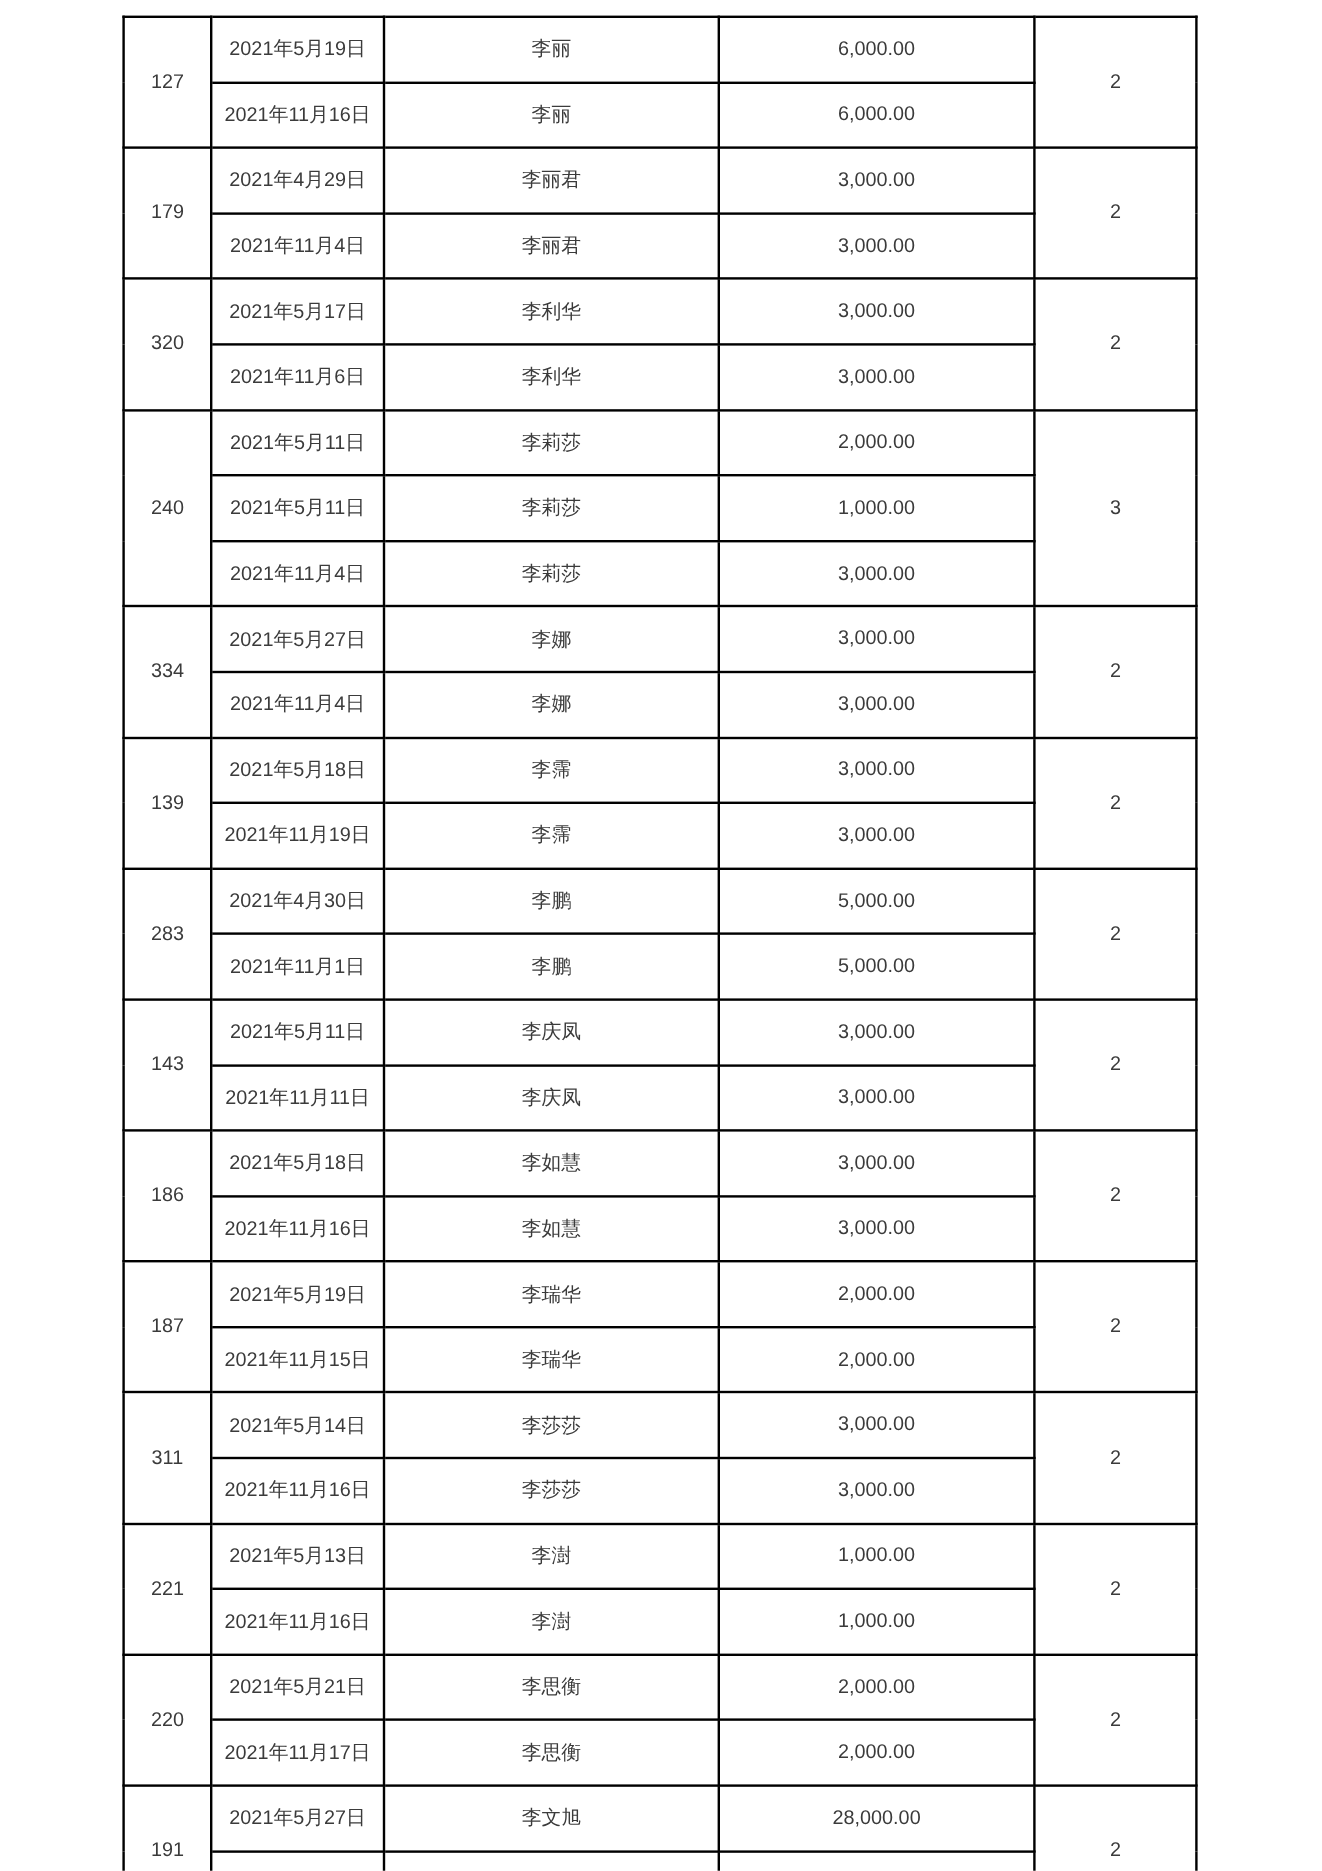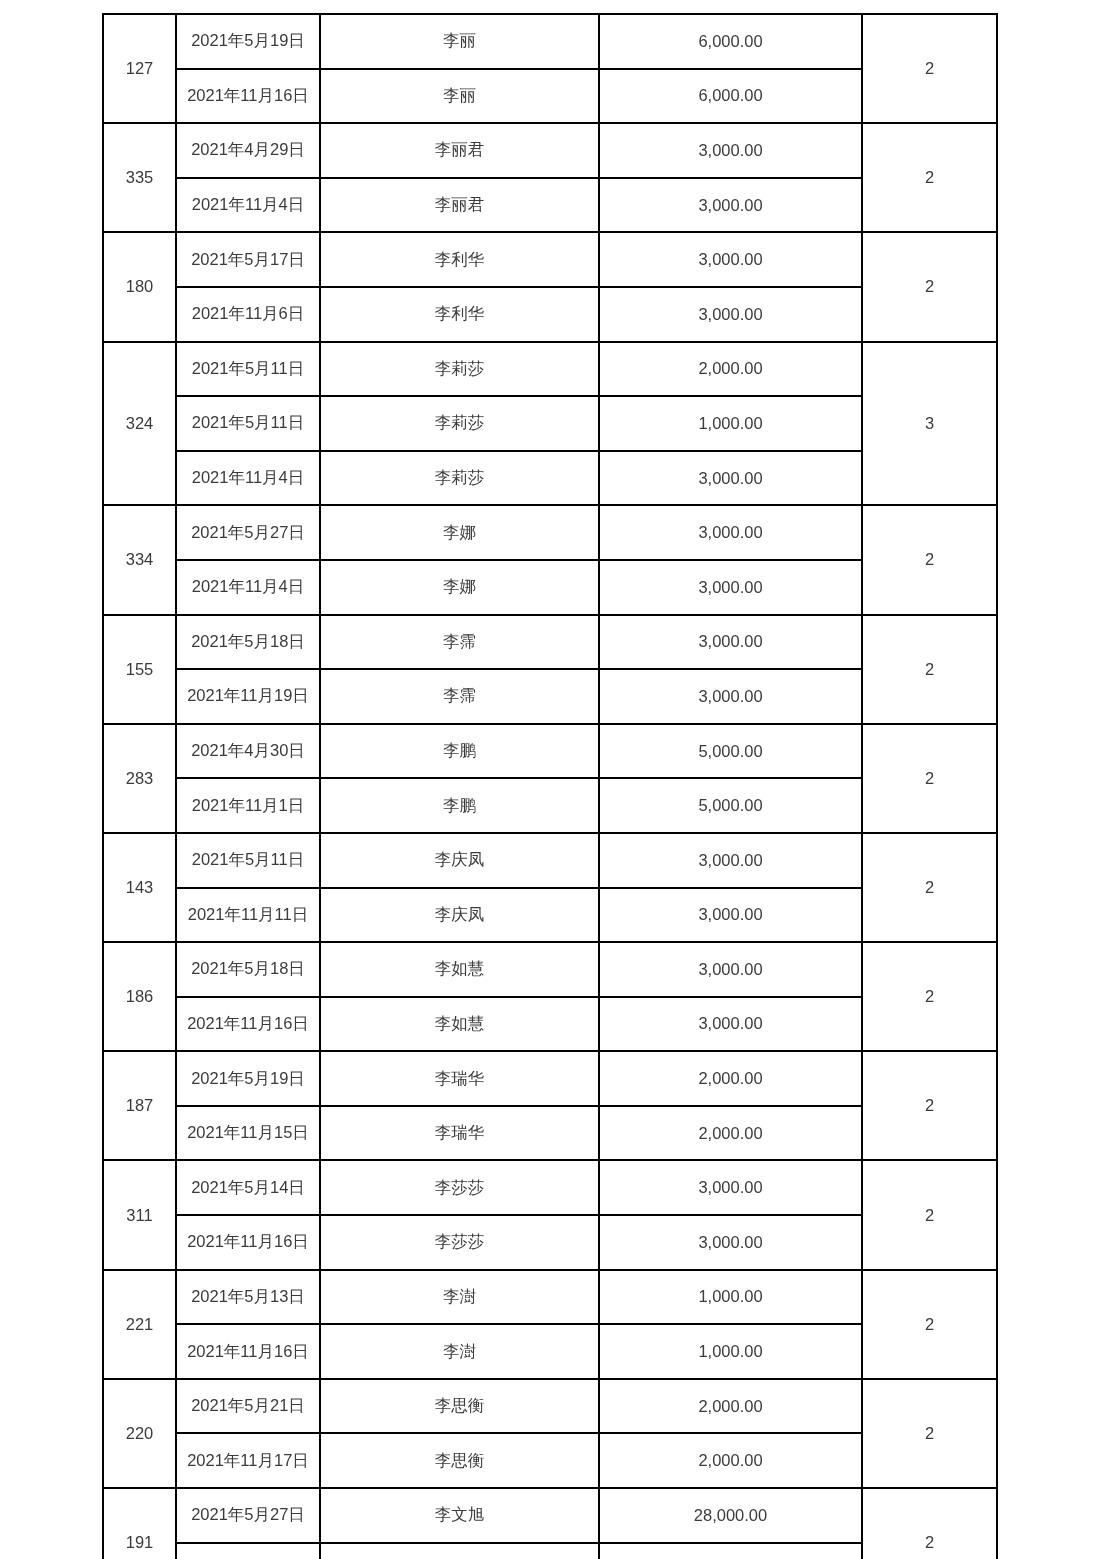--- a/index.html
+++ b/index.html
@@ -67,45 +67,45 @@
           <td>李丽</td>
           <td>6,000.00</td>
           <td rowspan="2">2</td>
         </tr>
         <tr>
           <td>2021年11月16日</td>
           <td>李丽</td>
           <td>6,000.00</td>
         </tr>
         <tr>
-          <td rowspan="2">335</td>
+          <td rowspan="2">179</td>
           <td>2021年4月29日</td>
           <td>李丽君</td>
           <td>3,000.00</td>
           <td rowspan="2">2</td>
         </tr>
         <tr>
           <td>2021年11月4日</td>
           <td>李丽君</td>
           <td>3,000.00</td>
         </tr>
         <tr>
-          <td rowspan="2">180</td>
+          <td rowspan="2">320</td>
           <td>2021年5月17日</td>
           <td>李利华</td>
           <td>3,000.00</td>
           <td rowspan="2">2</td>
         </tr>
         <tr>
           <td>2021年11月6日</td>
           <td>李利华</td>
           <td>3,000.00</td>
         </tr>
         <tr>
-          <td rowspan="3">324</td>
+          <td rowspan="3">240</td>
           <td>2021年5月11日</td>
           <td>李莉莎</td>
           <td>2,000.00</td>
           <td rowspan="3">3</td>
         </tr>
         <tr>
           <td>2021年5月11日</td>
           <td>李莉莎</td>
           <td>1,000.00</td>
         </tr>
@@ -120,21 +120,21 @@
           <td>李娜</td>
           <td>3,000.00</td>
           <td rowspan="2">2</td>
         </tr>
         <tr>
           <td>2021年11月4日</td>
           <td>李娜</td>
           <td>3,000.00</td>
         </tr>
         <tr>
-          <td rowspan="2">155</td>
+          <td rowspan="2">139</td>
           <td>2021年5月18日</td>
           <td>李霈</td>
           <td>3,000.00</td>
           <td rowspan="2">2</td>
         </tr>
         <tr>
           <td>2021年11月19日</td>
           <td>李霈</td>
           <td>3,000.00</td>
         </tr>

